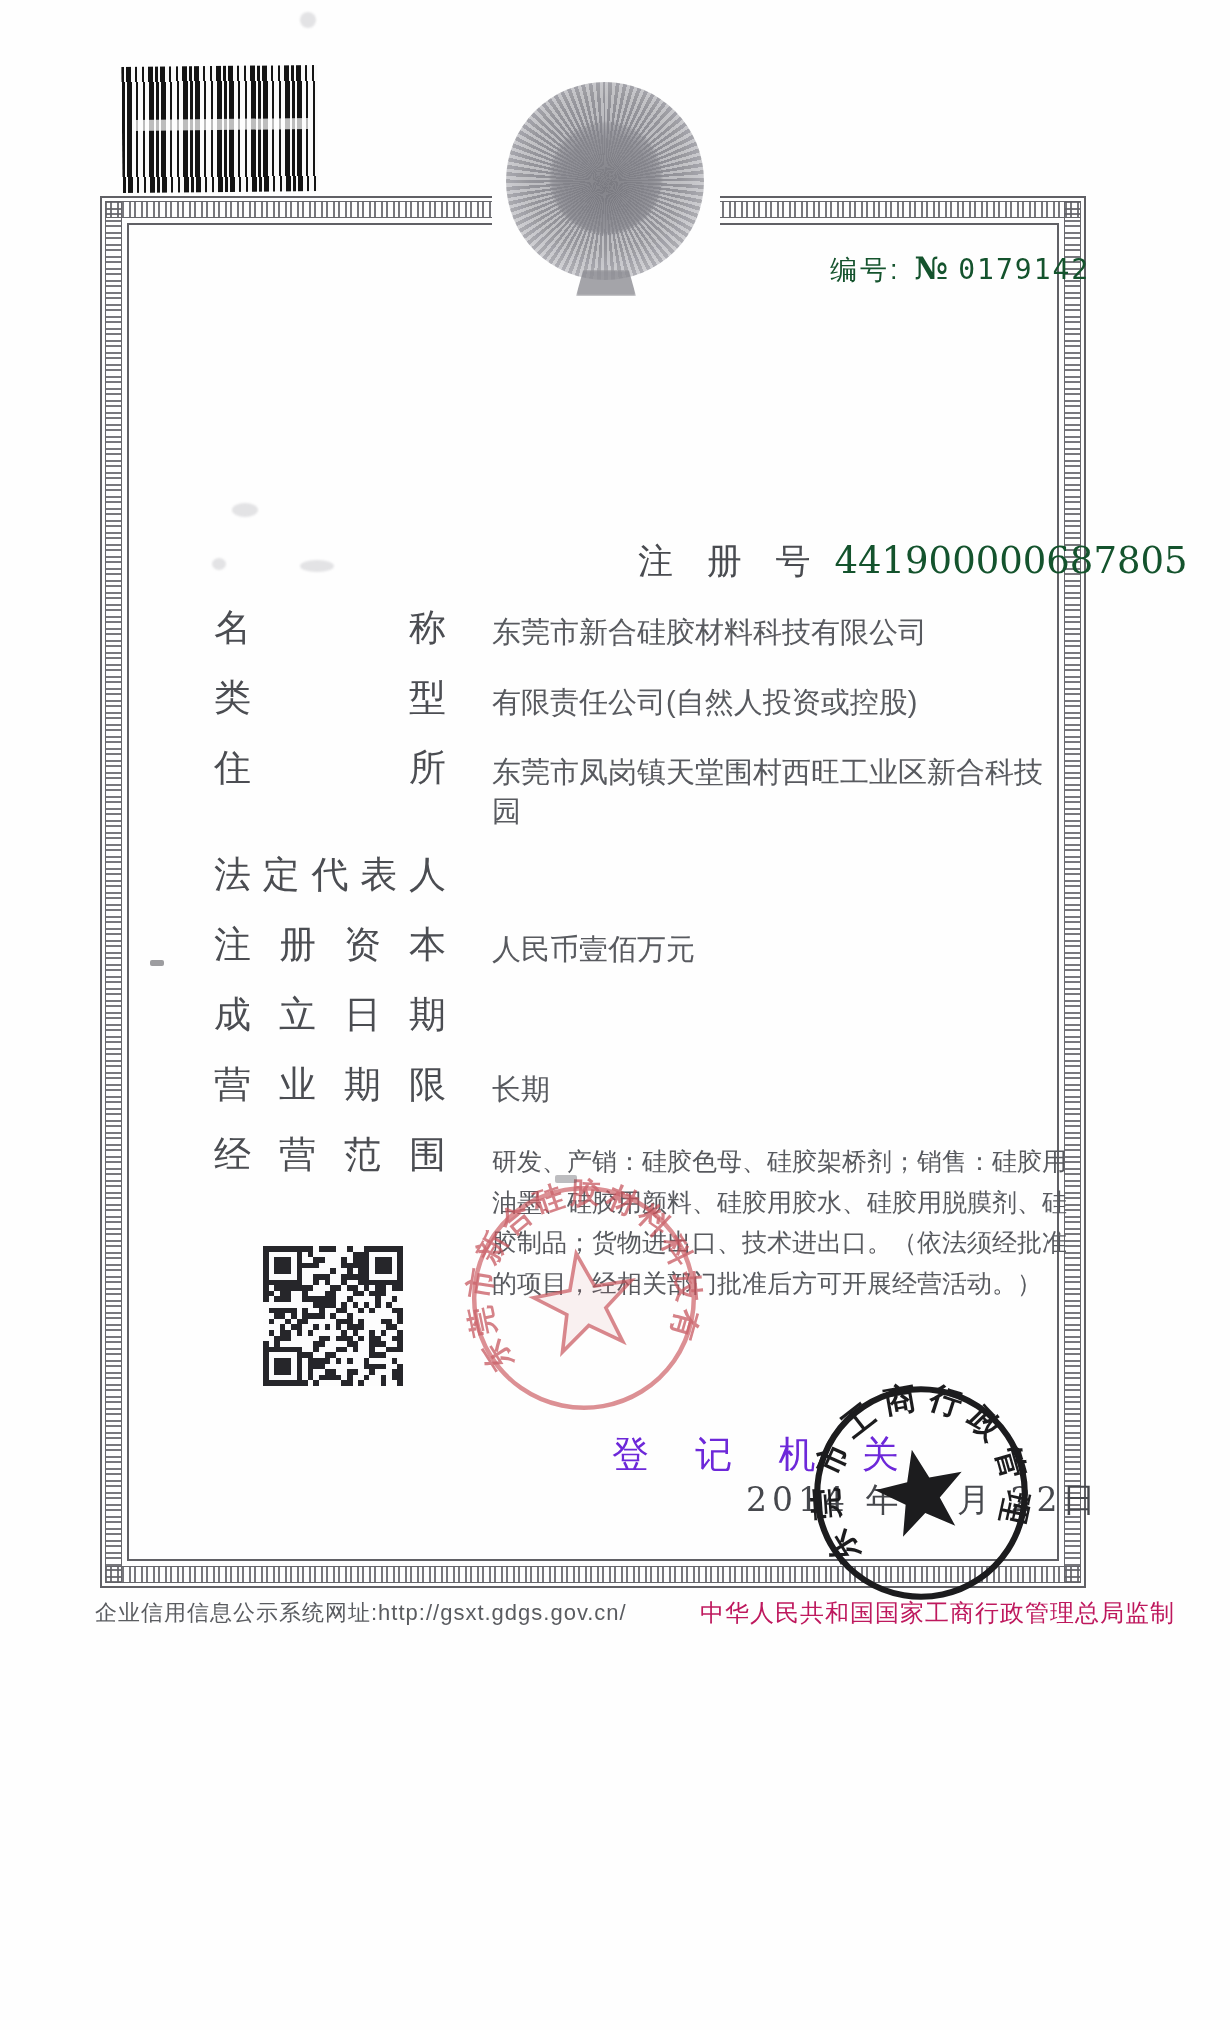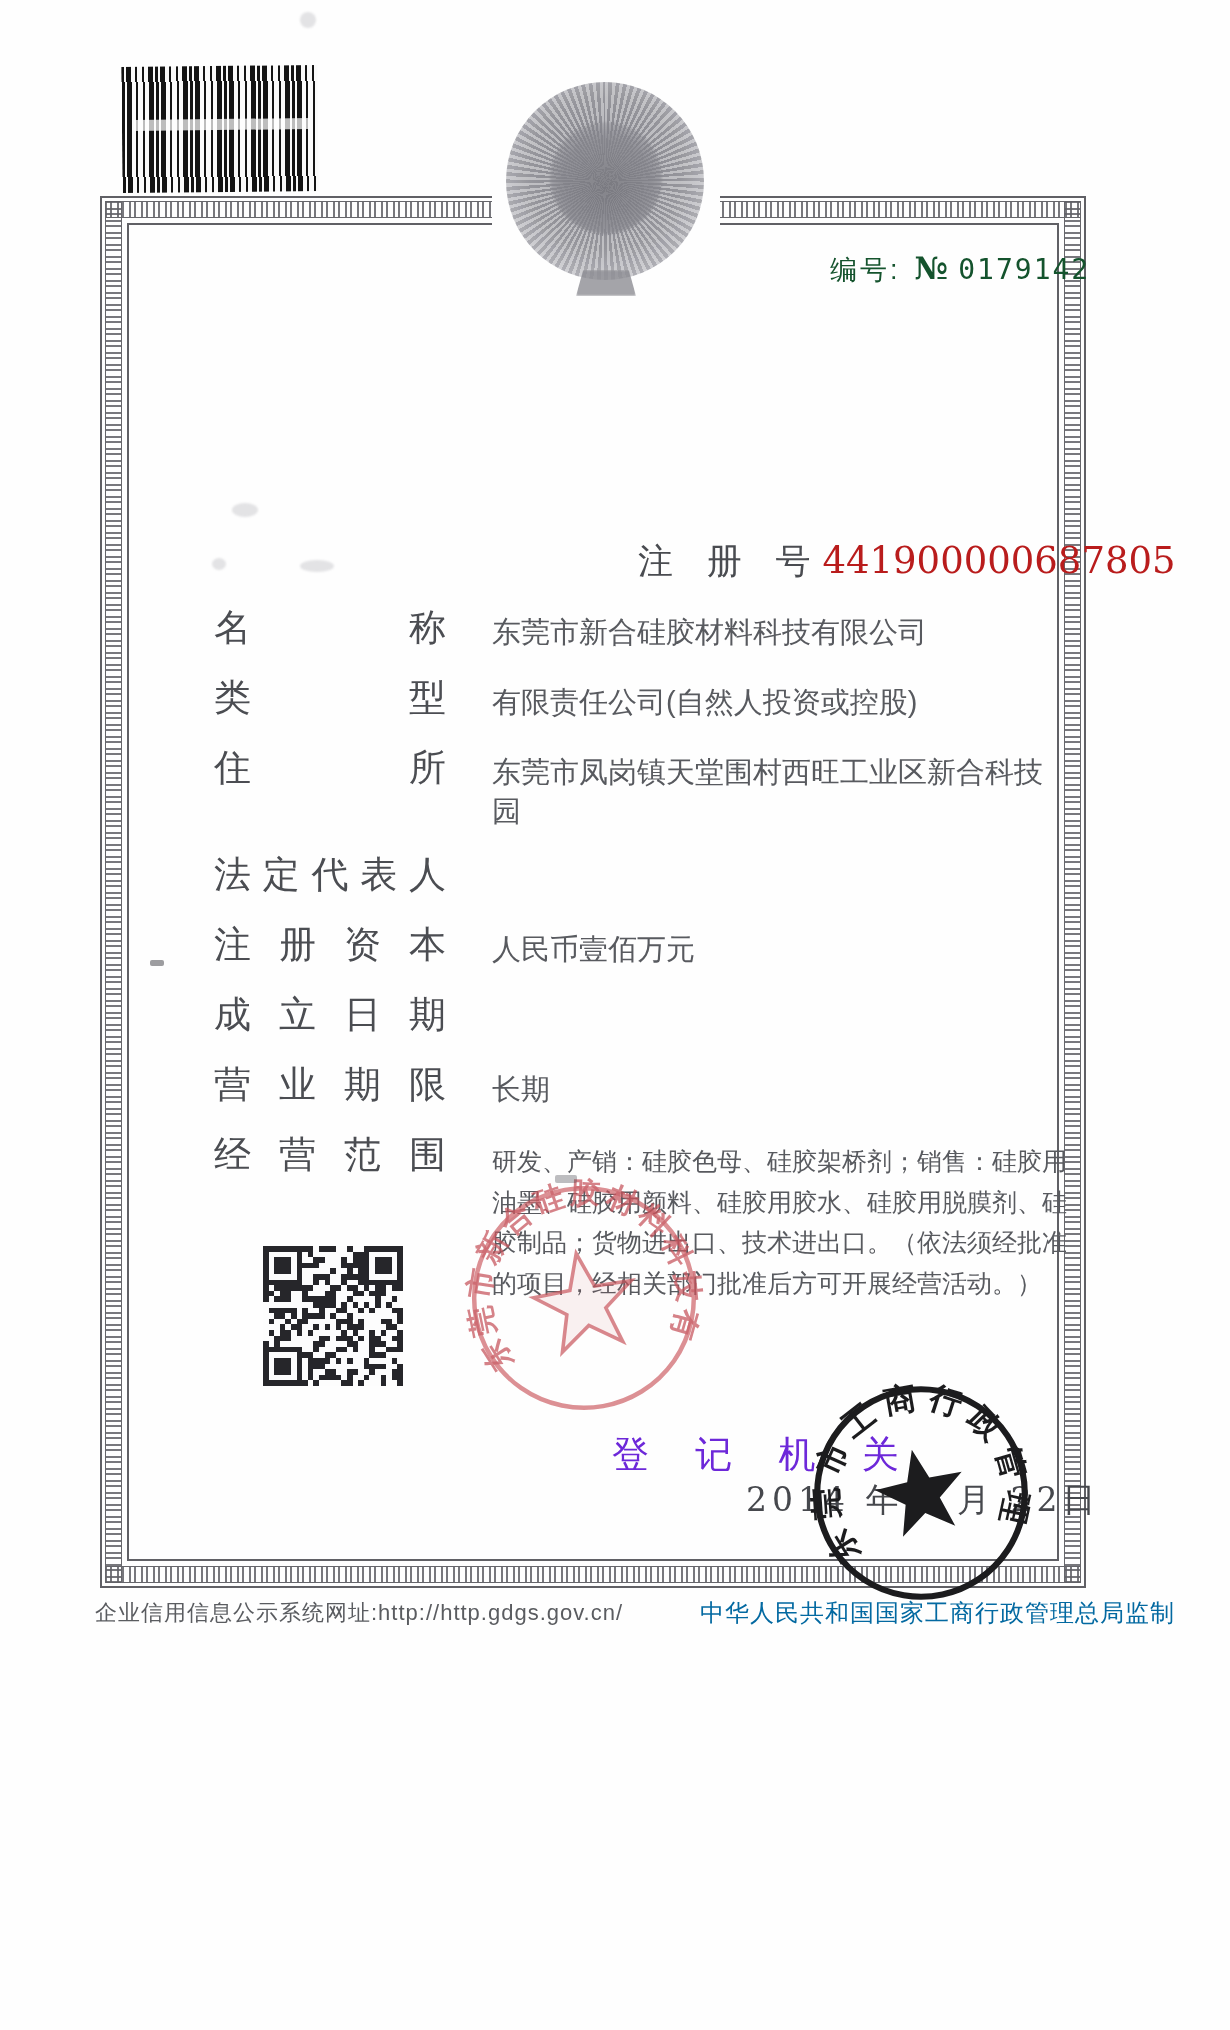--- a/index.html
+++ b/index.html
@@ -42,21 +42,21 @@
   .serial .num { font-family:"DejaVu Sans Mono", monospace; font-size:28px; margin-left:10px; letter-spacing:2px; }
 
   
   .title { position:absolute; left:100px; top:338px; width:986px; text-align:center;
     font-size:138px; font-weight:bold; color:#36373b; letter-spacing:66px; text-indent:66px;
     text-shadow:1px 1px 0 rgba(70,70,75,.55); opacity:.93; }
 
   
   .regno { position:absolute; left:606px; top:538px; white-space:nowrap; color:#4a4c51; }
   .regno .lab { font-size:35px; letter-spacing:12px;margin-left:32px; }
-  .regno .num { font-family:"DejaVu Serif", serif; font-size:37px; color:#b91c1c; }
+  .regno .num { font-family:"DejaVu Serif", serif; font-size:37px; margin-left:12px; color:#14532d; }
 
   
   .fields { position:absolute; left:214px; top:606px; width:856px; }
   .row { display:flex; align-items:flex-start; margin-bottom:22px; min-height:48px; }
   .row .lbl { width:232px; flex:none; font-size:37px; color:#4b4d52; line-height:1.2; font-weight:500; }
   .row .val { margin-left:46px; flex:1; font-size:29px; color:#585a5f; line-height:1.35; padding-top:7px; }
   .row.scope { margin-bottom:0; }
   .row.scope .val { font-size:25px; line-height:1.62; padding-top:8px; }
 
   
@@ -67,21 +67,21 @@
   
   .seal-red { position:absolute; left:458px; top:1172px; width:252px; height:252px; transform:rotate(-10deg); opacity:.88; }
   .seal-black { position:absolute; left:808px; top:1380px; width:226px; height:226px; transform:rotate(-12deg); z-index:5; }
 
   
   .registrar { position:absolute; left:612px; top:1430px; font-size:37px; letter-spacing:18px; color:#6d28d9; font-weight:500; white-space:nowrap; }
   .issue-date { position:absolute; left:746px; top:1478px; font-size:33px; color:#46484d; letter-spacing:5px; white-space:nowrap; font-family:"DejaVu Serif", serif; }
 
   
   .footer-left { position:absolute; left:95px; top:1598px; font-size:22px; color:#5a5c60; letter-spacing:1px; }
-  .footer-right { position:absolute; left:700px; top:1597px; font-size:24px; color:#0369a1; font-weight:500; letter-spacing:1px; }
+  .footer-right { position:absolute; left:700px; top:1597px; font-size:24px; color:#be185d; font-weight:500; letter-spacing:1px; }
 
   
   .speck { position:absolute; background:rgba(90,90,100,.16); border-radius:50%; filter:blur(1px); }
   .sp1 { left:232px; top:503px; width:26px; height:14px; }
   .sp2 { left:300px; top:560px; width:34px; height:12px; }
   .sp3 { left:212px; top:558px; width:14px; height:12px; }
   .sp4 { left:300px; top:12px; width:16px; height:16px; }
   .sp5 { left:150px; top:960px; width:14px; height:6px; border-radius:2px; background:rgba(60,60,66,.5); filter:none; }
   .sp6 { left:555px; top:1175px; width:22px; height:8px; border-radius:2px; background:rgba(70,70,76,.35); filter:none; }
 </style>
@@ -825,21 +825,21 @@
 
   <svg class="seal-black" viewBox="0 0 220 220">
     <circle cx="110" cy="110" r="101" fill="none" stroke="#1c1c1e" stroke-width="6"></circle>
     <polygon points="110,67 121,97 153,98 127,118 136,148 110,130 84,148 93,118 67,98 99,97" fill="#1c1c1e"></polygon>
     <path id="blackArc" d="M 43,157 A 82 82 0 1 1 177,157" fill="none"></path>
     <text font-size="31" fill="#1c1c1e" font-weight="bold" style="letter-spacing:9px">
       <textPath href="#blackArc" startOffset="2">东莞市工商行政管理局</textPath>
     </text>
   </svg>
 
-  <div class="footer-left">企业信用信息公示系统网址:http://http.gdgs.gov.cn/</div>
+  <div class="footer-left">企业信用信息公示系统网址:http://gsxt.gdgs.gov.cn/</div>
   <div class="footer-right">中华人民共和国国家工商行政管理总局监制</div>
 
   <div class="speck sp1"></div>
   <div class="speck sp2"></div>
   <div class="speck sp3"></div>
   <div class="speck sp4"></div>
   <div class="speck sp5"></div>
   <div class="speck sp6"></div>
 
 </div>

